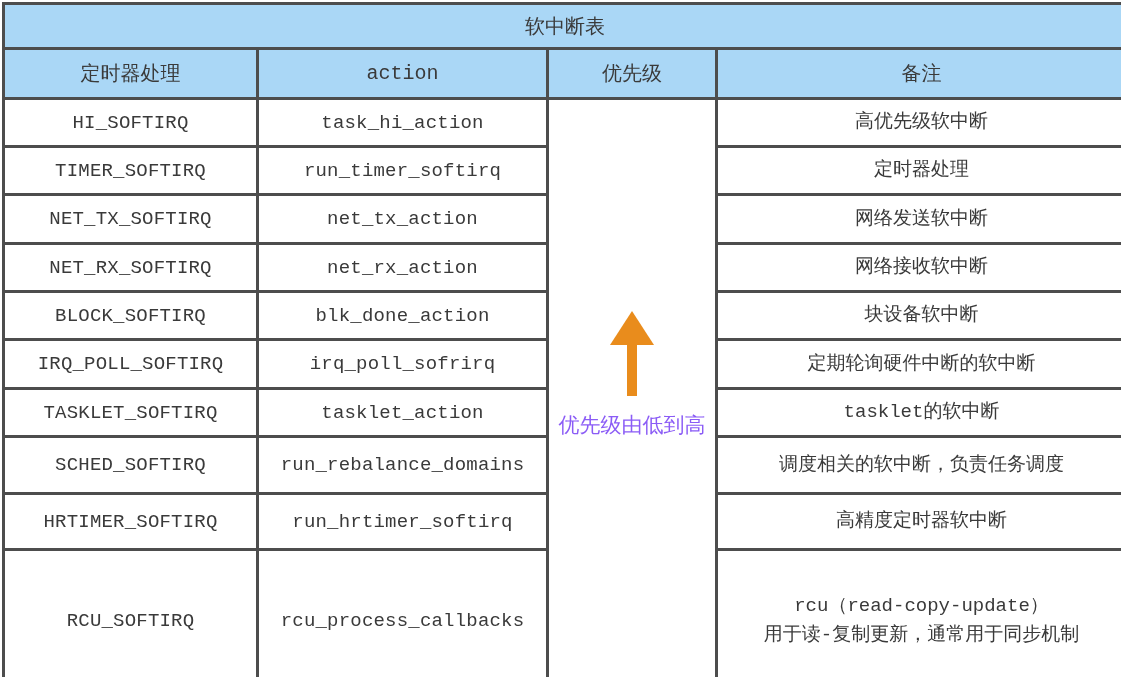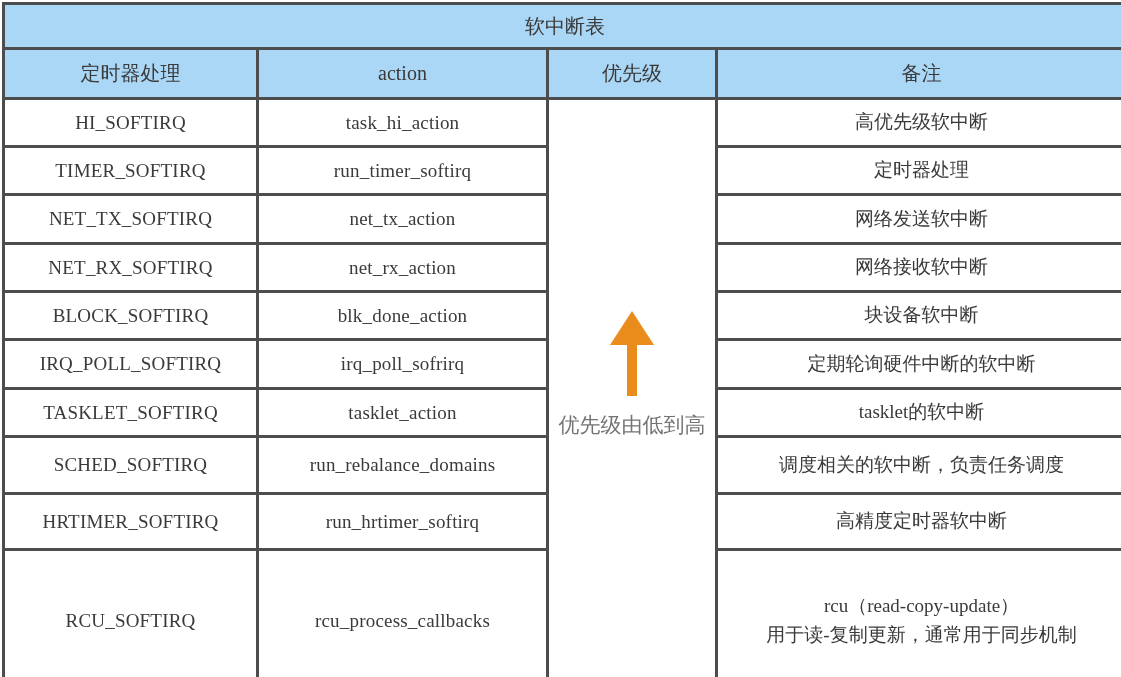--- a/index.html
+++ b/index.html
@@ -3,21 +3,21 @@
 <meta charset="utf-8">
 <style>
   * { box-sizing: border-box; }
   html,body { margin:0; padding:0; background:#ffffff; }
   .screen {
     position: relative;
     width: 1121px;
     height: 677px;
     background: #ffffff;
     overflow: hidden;
-    font-family: Liberation Serif, serif;
+    font-family: Liberation Mono, monospace;
   }
   table.softirq {
     position: absolute;
     left: 2px;
     top: 2px;
     width: 1123px;
     border-collapse: collapse;
     table-layout: fixed;
   }
   table.softirq td, table.softirq th {
@@ -48,21 +48,21 @@
     border-bottom: 34px solid #e98c1c;
   }
   .arrow-stem {
     width: 10px;
     height: 51px;
     background: #e98c1c;
   }
   .pri-label {
     margin-top: 15px;
     font-size: 21px;
-    color: #737373;
+    color: #8b5cf6;
     white-space: nowrap;
   }
 </style>
 </head>
 <body>
 
 <div class="screen">
   <table class="softirq">
     <colgroup>
       <col style="width:254px">

